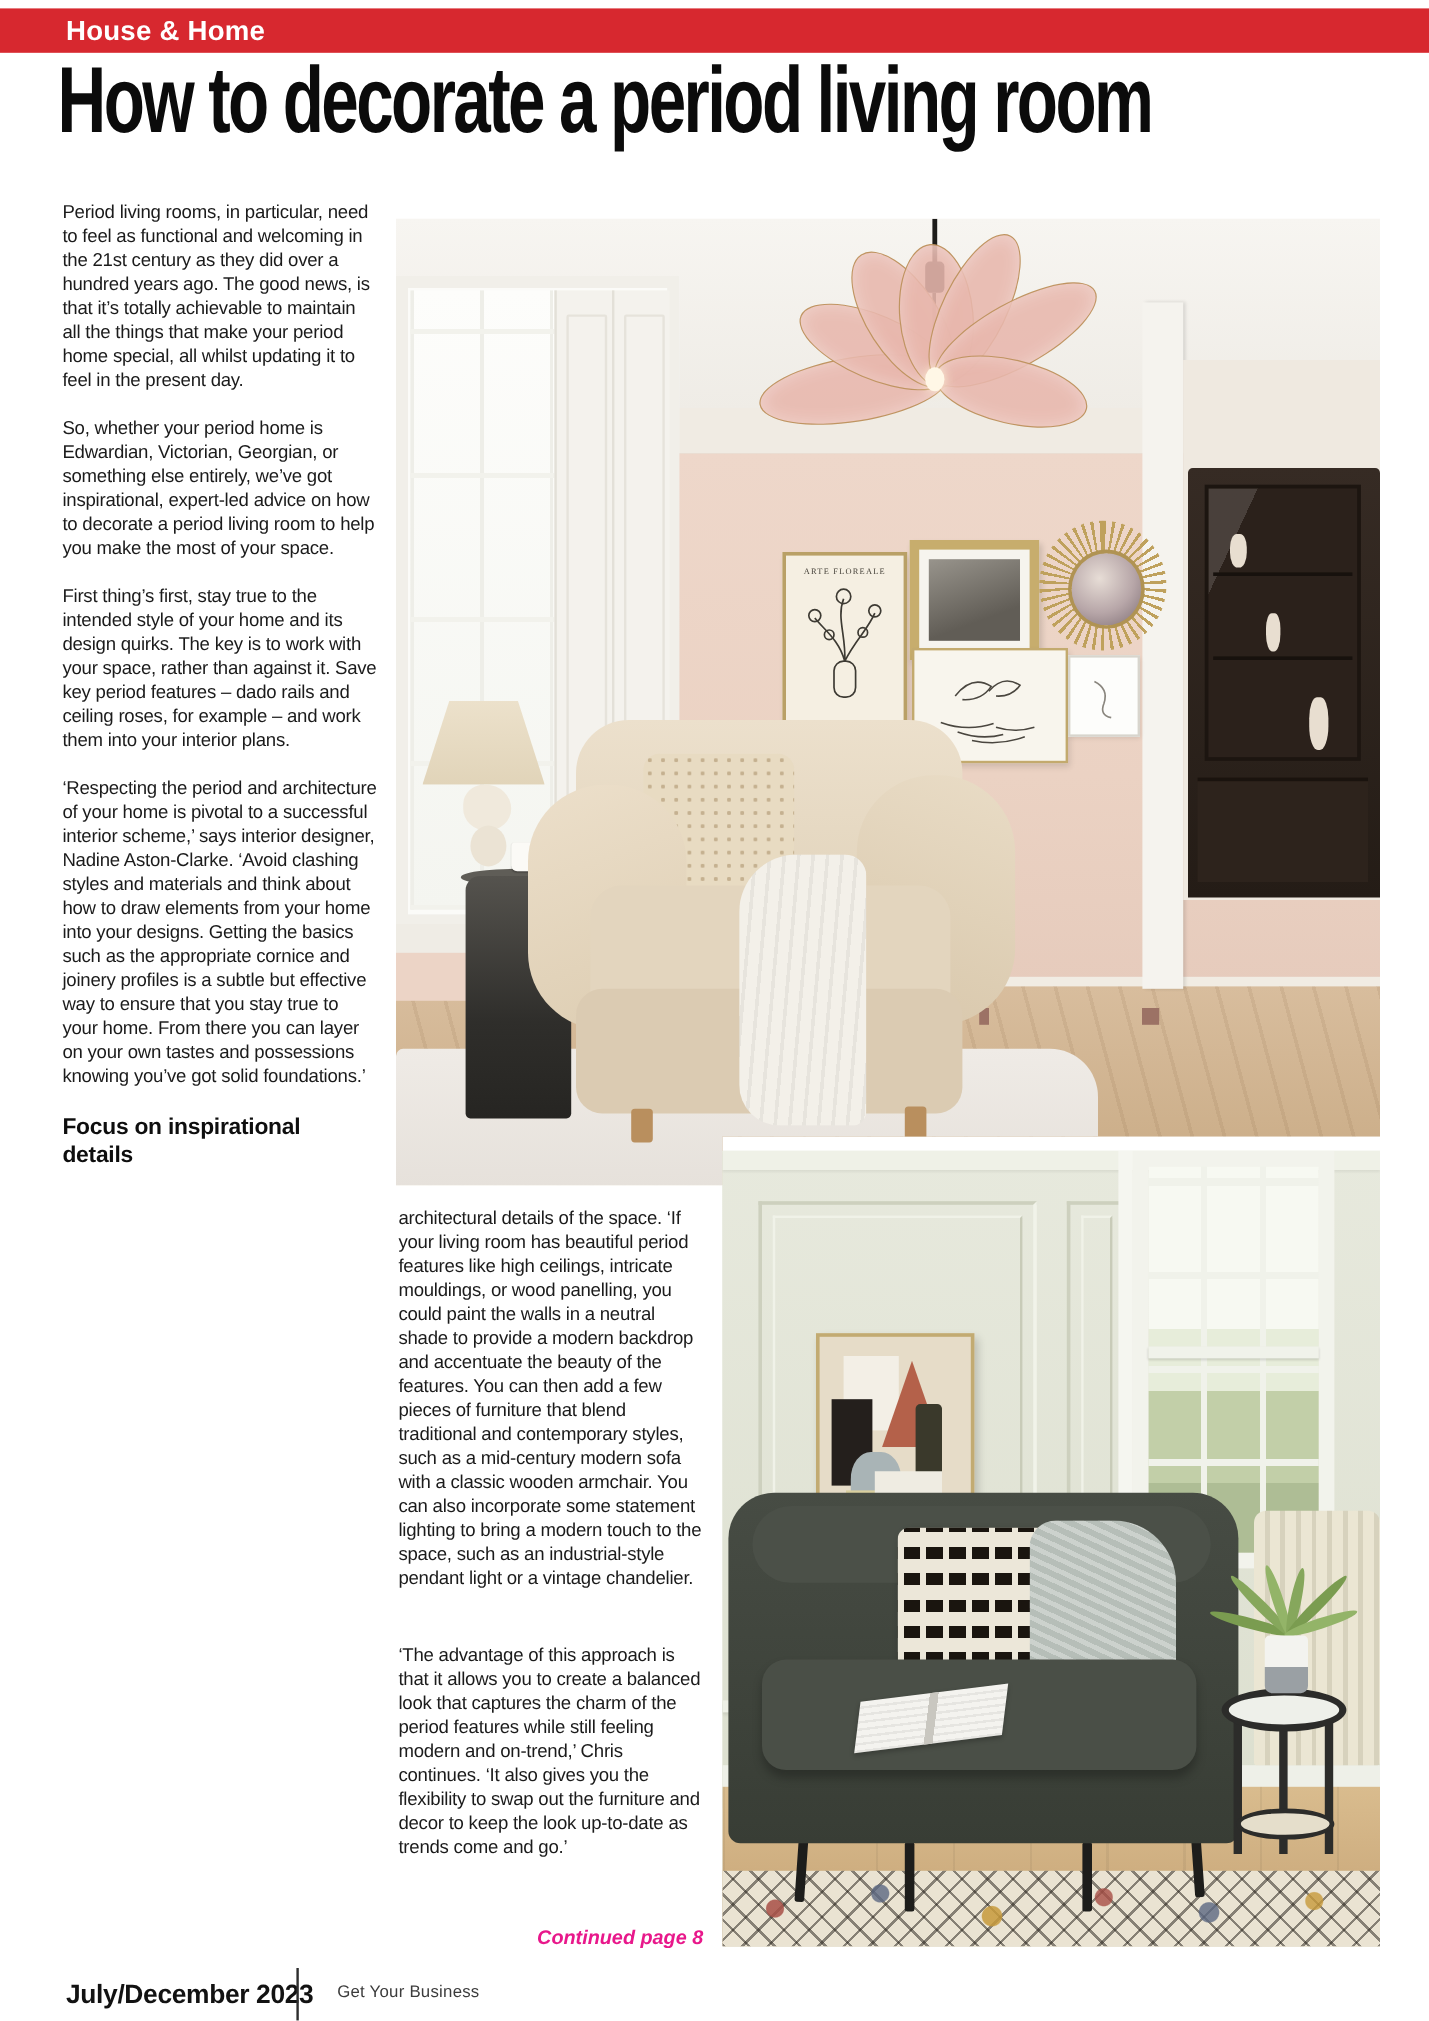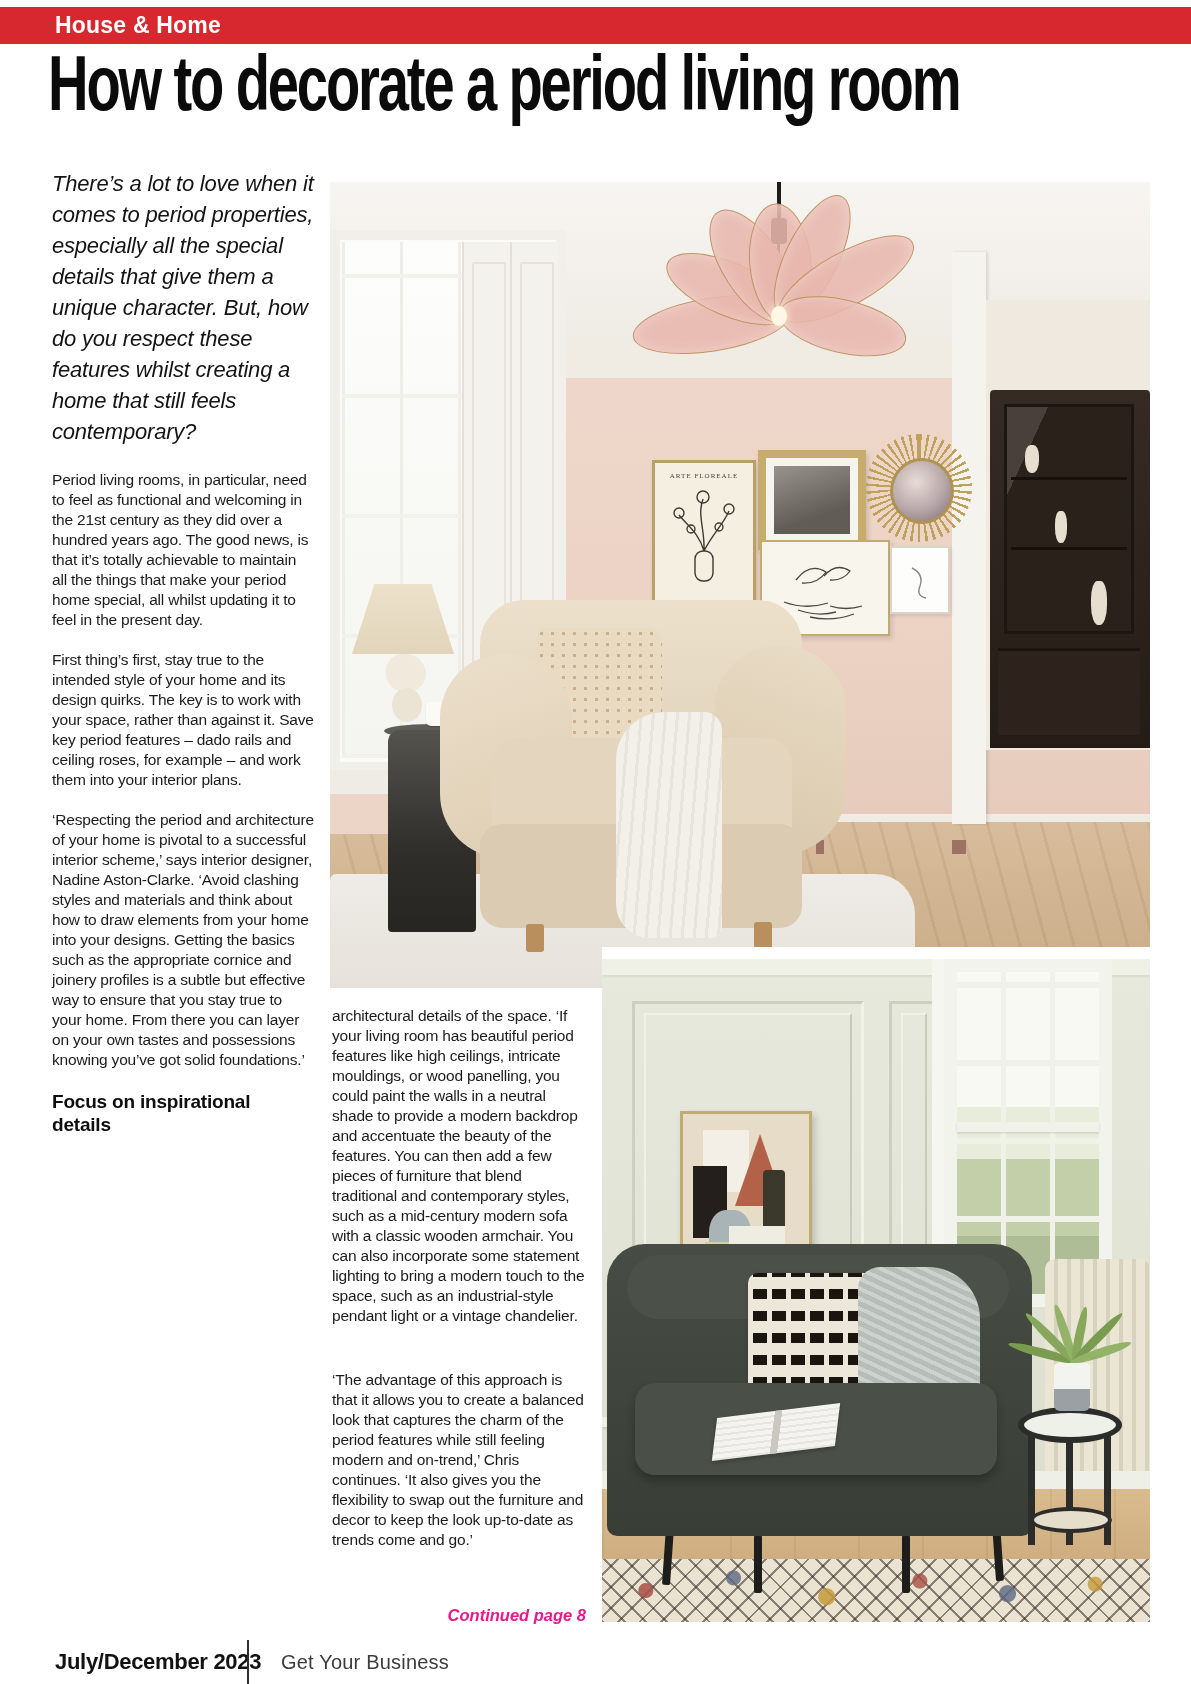--- a/index.html
+++ b/index.html
@@ -18,21 +18,21 @@
   .col-left{left:52px;top:168px;width:262px;}
   .col-mid{left:332px;top:1006px;width:256px;}
   .intro{font-size:22px;line-height:31px;font-style:italic;letter-spacing:-.2px;margin-bottom:23px !important;color:#141414;}
   .col h2{font-size:19px;line-height:23px;font-weight:bold;margin:3px 0 4px 0;color:#0e0e0e;letter-spacing:-.2px;}
   .p-gap{margin-bottom:44px !important;}
   .continued{position:absolute;left:332px;top:1606px;width:254px;text-align:right;
              font-size:16.5px;font-style:italic;font-weight:bold;color:#e8188b;}
   
   .footer-issue{position:absolute;left:55px;top:1649px;font-size:22px;font-weight:bold;color:#121212;letter-spacing:-.3px;}
   .footer-divider{position:absolute;left:247px;top:1640px;width:2px;height:44px;background:#2e2e2e;}
-  .footer-brand{position:absolute;left:281px;top:1651px;font-size:20px;color:#3c3c3c;letter-spacing:.2px;}
+  .footer-brand{position:absolute;left:281px;top:1651px;font-size:14px;color:#3c3c3c;letter-spacing:.2px;}
   
   .photo1{position:absolute;left:330px;top:182px;width:820px;height:806px;overflow:hidden;
           clip-path:polygon(0 0,820px 0,820px 765px,272px 765px,272px 806px,0 806px);background:#f3efe9;}
   .photo1 *, .photo2 *{position:absolute;}
   .s1-ceiling{left:0;top:0;width:820px;height:160px;background:linear-gradient(180deg,#f7f5f1,#efece6);}
   .s1-wallband{left:0;top:158px;width:820px;height:38px;background:#f0ebe3;border-bottom:1px solid #ddd3c7;}
   .s1-wall{left:0;top:196px;width:820px;height:448px;background:linear-gradient(180deg,#eed7ca,#ebd2c3 60%,#e6cbbc);}
   .s1-floor{left:0;top:640px;width:820px;height:166px;
             background:repeating-linear-gradient(75deg,rgba(120,85,50,.10) 0 3px,rgba(0,0,0,0) 3px 26px),
                        linear-gradient(180deg,#d8bd9d,#c9ab85);}
@@ -169,22 +169,22 @@
 <body>
 
 <div class="page">
 
   <div class="banner">
     <div class="banner-label">House &amp; Home</div>
   </div>
   <div class="headline">How to decorate a period living room</div>
 
   <div class="col col-left">
-    <p class="intro">There’s a lot to love when it comes to period properties, especially all the special details that give them a unique character. But, how do you respect these features whilst creating a home that still feels contemporary?</p>
     <p>Period living rooms, in particular, need to feel as functional and welcoming in the 21st century as they did over a hundred years ago. The good news, is that it’s totally achievable to maintain all the things that make your period home special, all whilst updating it to feel in the present day.</p>
+    <p>So, whether your period home is Edwardian, Victorian, Georgian, or something else entirely, we’ve got inspirational, expert-led advice on how to decorate a period living room to help you make the most of your space.</p>
     <p>First thing’s first, stay true to the intended style of your home and its design quirks. The key is to work with your space, rather than against it. Save key period features – dado rails and ceiling roses, for example – and work them into your interior plans.</p>
     <p>‘Respecting the period and architecture of your home is pivotal to a successful interior scheme,’ says interior designer, Nadine Aston-Clarke. ‘Avoid clashing styles and materials and think about how to draw elements from your home into your designs. Getting the basics such as the appropriate cornice and joinery profiles is a subtle but effective way to ensure that you stay true to your home. From there you can layer on your own tastes and possessions knowing you’ve got solid foundations.’</p>
     <h2>Focus on inspirational details</h2>
   </div>
 
   <div class="col col-mid">
     <p class="p-gap">architectural details of the space. ‘If your living room has beautiful period features like high ceilings, intricate mouldings, or wood panelling, you could paint the walls in a neutral shade to provide a modern backdrop and accentuate the beauty of the features. You can then add a few pieces of furniture that blend traditional and contemporary styles, such as a mid-century modern sofa with a classic wooden armchair. You can also incorporate some statement lighting to bring a modern touch to the space, such as an industrial-style pendant light or a vintage chandelier.</p>
     <p>‘The advantage of this approach is that it allows you to create a balanced look that captures the charm of the period features while still feeling modern and on-trend,’ Chris continues. ‘It also gives you the flexibility to swap out the furniture and decor to keep the look up-to-date as trends come and go.’</p>
   </div>
   <div class="continued">Continued page 8</div>

